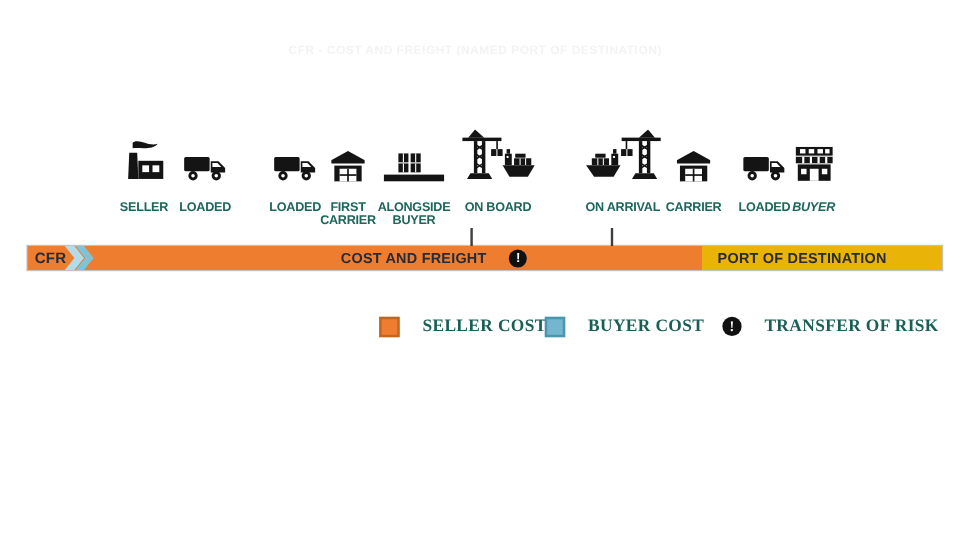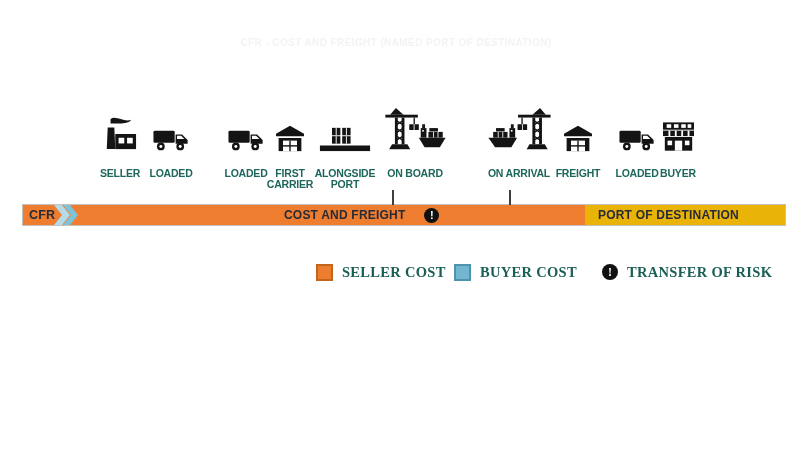--- a/index.html
+++ b/index.html
@@ -12,21 +12,21 @@
 
   
   .unit{position:absolute;top:106px;display:flex;flex-direction:column;align-items:center;}
   .icon-box{height:46px;display:flex;align-items:flex-end;justify-content:center;}
   .m-label{margin-top:16px;font-weight:bold;font-size:10.5px;letter-spacing:-.2px;
            color:#1D665B;text-align:center;line-height:1.08;}
   .u0{left:88px;width:64px;}  .u1{left:143px;width:56px;} .u2{left:218px;width:56px;}
   .u3{left:263px;width:54px;} .u3 .m-label{width:50px;}
   .u4{left:309px;width:72px;} .u4 .m-label{width:66px;}
   .u5{left:376px;width:78px;} .u6{left:476px;width:86px;}
-  .u7{left:546px;width:64px;} .u8{left:609px;width:56px;} .u9{left:653px;width:50px;}
+  .u7{left:546px;width:64px;} .u8{left:609px;width:56px;} .u9{left:653px;width:50px;font-style:italic;}
   .icon-box svg{display:block;}
   .ic{fill:#141414;}
 
   
   .bar{position:absolute;left:23px;top:205px;width:762px;height:20px;display:flex;
        box-shadow:0 0 0 1px rgba(60,50,40,.30);}
   .seg-seller{position:relative;width:562px;height:100%;background:#EE7D30;}
   .seg-buyer{position:relative;flex:1;height:100%;background:#eab308;display:flex;align-items:center;}
   .bar-text{font-weight:bold;font-size:12px;letter-spacing:.2px;color:#262B36;}
   .cfr{position:absolute;left:6px;top:0;height:100%;display:flex;align-items:center;font-size:12.5px;}
@@ -34,21 +34,21 @@
   .mid{position:absolute;left:261px;top:0;height:100%;display:flex;align-items:center;gap:19px;}
   .risk-dot{width:15px;height:15px;border-radius:50%;background:#111;color:#fff;display:flex;
             align-items:center;justify-content:center;font-weight:bold;font-size:11px;line-height:1;}
   .seg-buyer .bar-text{padding-left:13px;}
 
   
   .tick{position:absolute;top:190px;width:2px;height:15px;background:#3E3E3E;}
   .tick-risk{left:392px;} .tick-boundary{left:509px;}
 
   
-  .lg-item{position:absolute;top:262px;height:20px;display:flex;align-items:center;gap:9px;}
+  .lg-item{position:absolute;top:262px;height:20px;display:flex;align-items:center;gap:19px;}
   .lg-1{left:316px;} .lg-2{left:454px;} .lg-3{left:602px;}
   .swatch{width:13px;height:13px;}
   .swatch-seller{background:#EE7D30;border:2px solid #C2661E;}
   .swatch-buyer{background:#74B6CE;border:2px solid #4D94B0;}
   .lg-label{font-family:"Liberation Serif",serif;font-weight:bold;font-size:14.5px;
             letter-spacing:.3px;color:#1A5F56;}
   .lg-risk{width:16px;height:16px;border-radius:50%;background:#111;color:#fff;display:flex;
            align-items:center;justify-content:center;font-weight:bold;font-size:12px;
            font-family:"Liberation Serif",serif;line-height:1;}
 </style>
@@ -122,21 +122,21 @@
         <rect class="ic" x="13" y="11" width="9" height="8"></rect>
         <rect class="ic" x="24" y="11" width="9" height="8"></rect>
         <rect class="ic" x="13" y="2" width="9" height="8"></rect>
         <rect class="ic" x="24" y="2" width="9" height="8"></rect>
         <rect x="17" y="2" width="1" height="8" fill="#fff"></rect>
         <rect x="28" y="2" width="1" height="8" fill="#fff"></rect>
         <rect x="17" y="11" width="1" height="8" fill="#fff"></rect>
         <rect x="28" y="11" width="1" height="8" fill="#fff"></rect>
       </svg>
     </div>
-    <div class="m-label">ALONGSIDE PORT</div>
+    <div class="m-label">ALONGSIDE BUYER</div>
   </div>
 
   <div class="unit u5">
     <div class="icon-box">
       <svg width="64" height="44" viewBox="0 0 66 46">
         <rect class="ic" x="2" y="7" width="34" height="3"></rect>
         <path class="ic" d="M13,0 L21,7 L7,7 Z"></path>
         <rect class="ic" x="12" y="10" width="3" height="28"></rect>
         <rect class="ic" x="19" y="10" width="3" height="28"></rect>
         <path d="M13,13 L21,18 M21,13 L13,18 M13,21 L21,26 M21,21 L13,26 M13,29 L21,34 M21,29 L13,34" stroke="#141414" stroke-width="1.5" fill="none"></path>
@@ -185,21 +185,21 @@
   <div class="unit u7">
     <div class="icon-box">
       <svg width="28" height="28" viewBox="0 0 32 30">
         <path class="ic" d="M0,10 L16,1 L32,10 L32,13 L0,13 Z"></path>
         <rect class="ic" x="3" y="15" width="26" height="15"></rect>
         <rect x="8" y="18" width="16" height="12" fill="#fff"></rect>
         <rect class="ic" x="15.2" y="18" width="1.6" height="12"></rect>
         <rect class="ic" x="8" y="23.2" width="16" height="1.6"></rect>
       </svg>
     </div>
-    <div class="m-label">FREIGHT</div>
+    <div class="m-label">CARRIER</div>
   </div>
 
   <div class="unit u8">
     <div class="icon-box">
       <svg width="36" height="24" viewBox="0 0 38 26">
         <rect class="ic" x="0" y="3" width="23" height="13" rx="1.5"></rect>
         <path class="ic" d="M24,7 h7 l6,6 v4 h-13 Z"></path>
         <path d="M25.5,8.5 h4.5 l3.5,3.5 h-8 Z" fill="#fff"></path>
         <circle class="ic" cx="8" cy="20" r="4.2"></circle>
           <circle cx="8" cy="20" r="1.6" fill="#fff"></circle>

